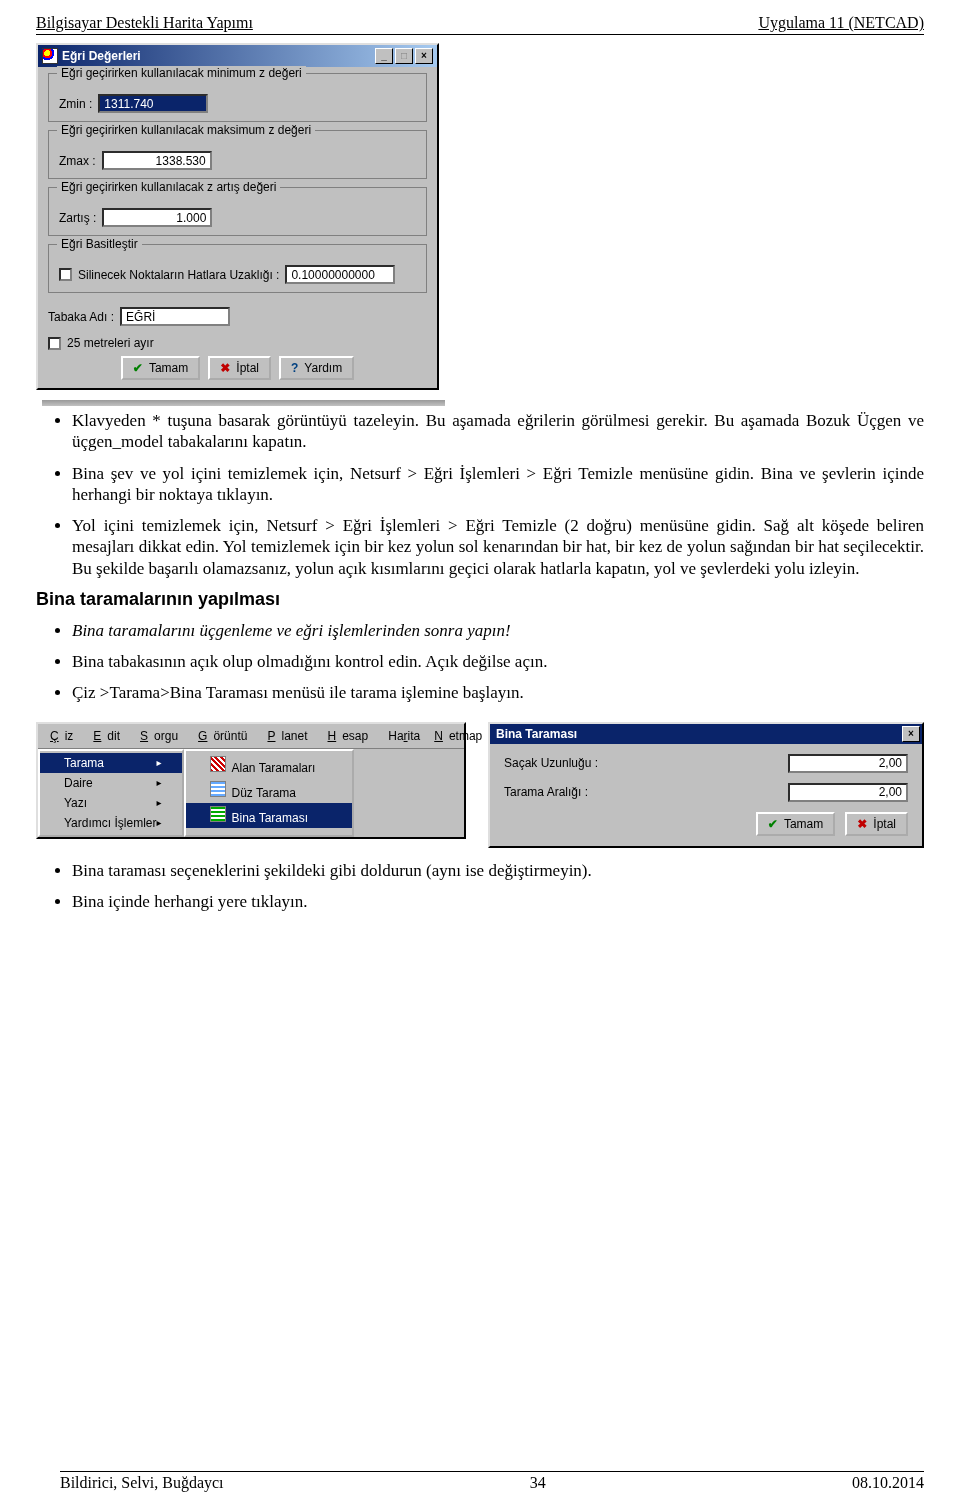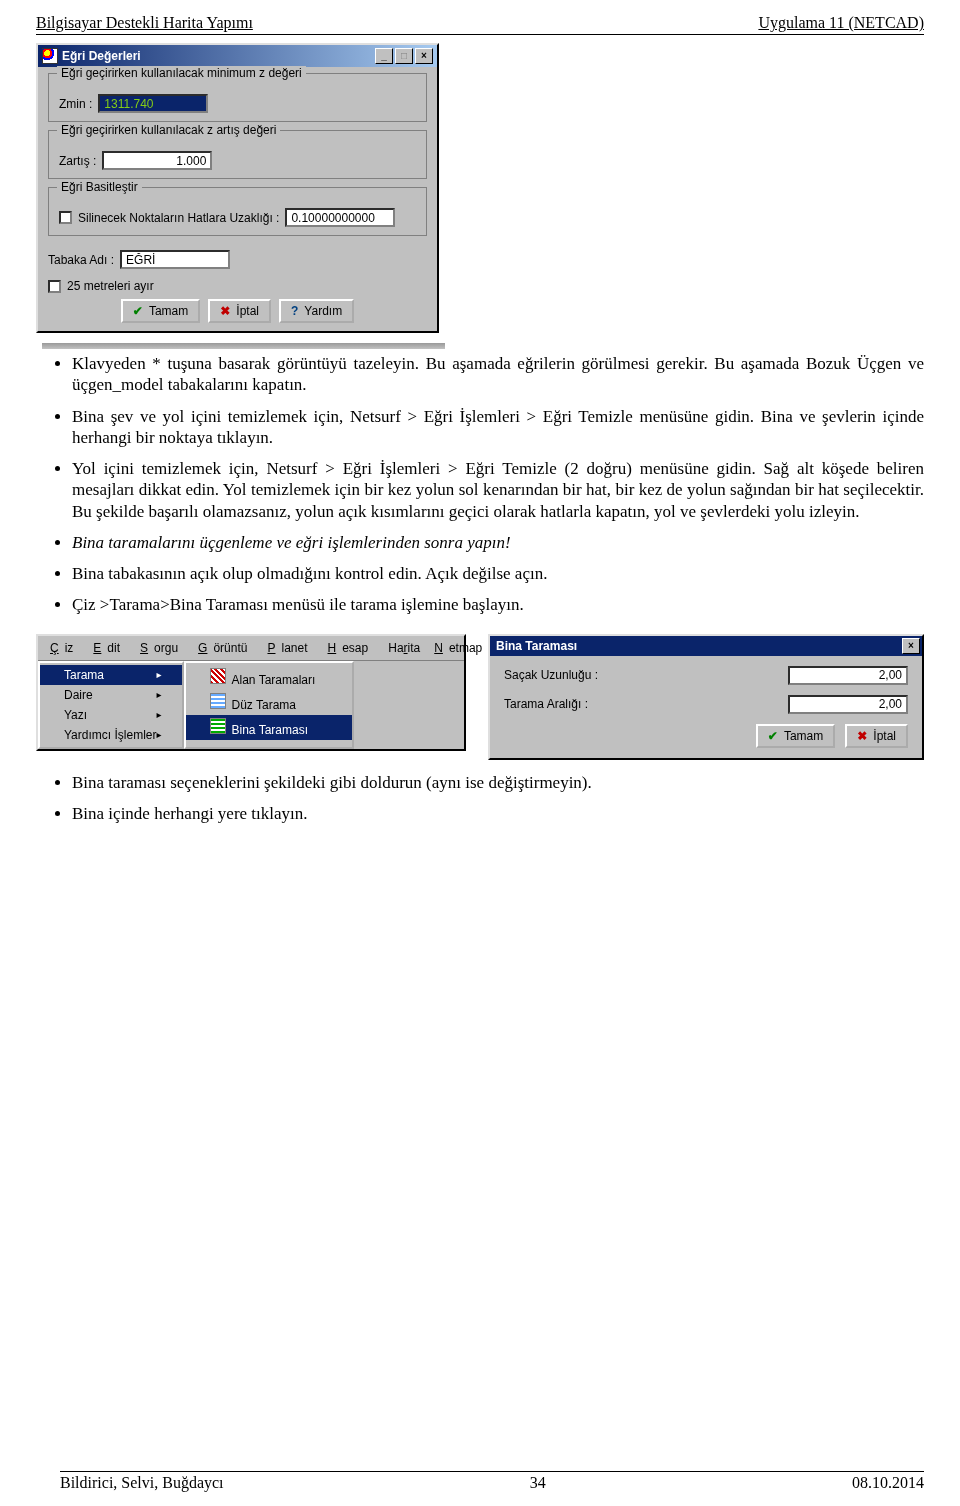--- a/index.html
+++ b/index.html
@@ -208,21 +208,28 @@
       <div class="winbtn">_</div>
       <div class="winbtn" style="color:#808080">□</div>
       <div class="winbtn">×</div>
     </div>
   </div>
   <div class="winbody">
     <div class="gbox">
       <div class="glegend">Eğri geçirirken kullanılacak minimum z değeri</div>
       <div class="dlg-row">
         <span class="dlg-label">Zmin :</span>
-        <input class="dlg-input" style="width: 110px; background: rgb(10, 36, 106); color: #84cc16; text-align: left;" value="1311.740">
+        <input class="dlg-input" style="width: 110px; background: rgb(10, 36, 106); color: #ffffff; text-align: left;" value="1311.740">
+      </div>
+    </div>
+    <div class="gbox">
+      <div class="glegend">Eğri geçirirken kullanılacak maksimum z değeri</div>
+      <div class="dlg-row">
+        <span class="dlg-label">Zmax :</span>
+        <input class="dlg-input" style="width: 110px;" value="1338.530">
       </div>
     </div>
     <div class="gbox">
       <div class="glegend">Eğri geçirirken kullanılacak z artış değeri</div>
       <div class="dlg-row">
         <span class="dlg-label">Zartış :</span>
         <input class="dlg-input" style="width: 110px;" value="1.000">
       </div>
     </div>
     <div class="gbox">
@@ -260,20 +267,21 @@
   </div>
 </div>
 <div class="shadow-bar"></div>
 
 <div class="content">
   <ul class="body-list">
     <li>Klavyeden * tuşuna basarak görüntüyü tazeleyin. Bu aşamada eğrilerin görülmesi gerekir. Bu aşamada Bozuk Üçgen ve üçgen_model tabakalarını kapatın.</li>
     <li>Bina şev ve yol içini temizlemek için, Netsurf &gt; Eğri İşlemleri &gt; Eğri Temizle menüsüne gidin. Bina ve şevlerin içinde herhangi bir noktaya tıklayın.</li>
     <li>Yol içini temizlemek için, Netsurf &gt; Eğri İşlemleri &gt; Eğri Temizle (2 doğru) menüsüne gidin. Sağ alt köşede beliren mesajları dikkat edin. Yol temizlemek için bir kez yolun sol kenarından bir hat, bir kez de yolun sağından bir hat seçilecektir. Bu şekilde başarılı olamazsanız, yolun açık kısımlarını geçici olarak hatlarla kapatın, yol ve şevlerdeki yolu izleyin.</li>
   </ul>
+  <div class="section-title">Bina taramalarının yapılması</div>
   <ul class="body-list">
     <li class="em">Bina taramalarını üçgenleme ve eğri işlemlerinden sonra yapın!</li>
     <li>Bina tabakasının açık olup olmadığını kontrol edin. Açık değilse açın.</li>
     <li>Çiz &gt;Tarama&gt;Bina Taraması menüsü ile tarama işlemine başlayın.</li>
   </ul>
 </div>
 
 <div class="menus-row">
   <div class="menubar-stack">
     <div class="menubar">

